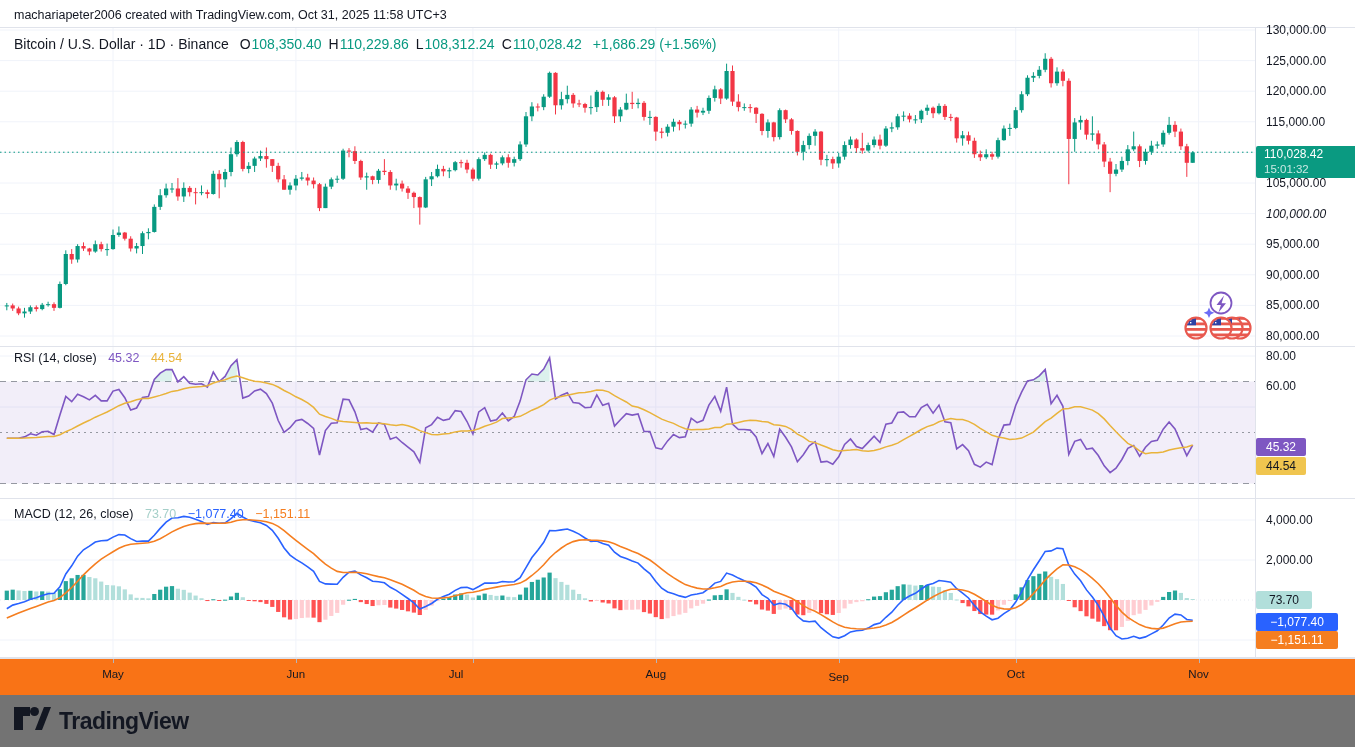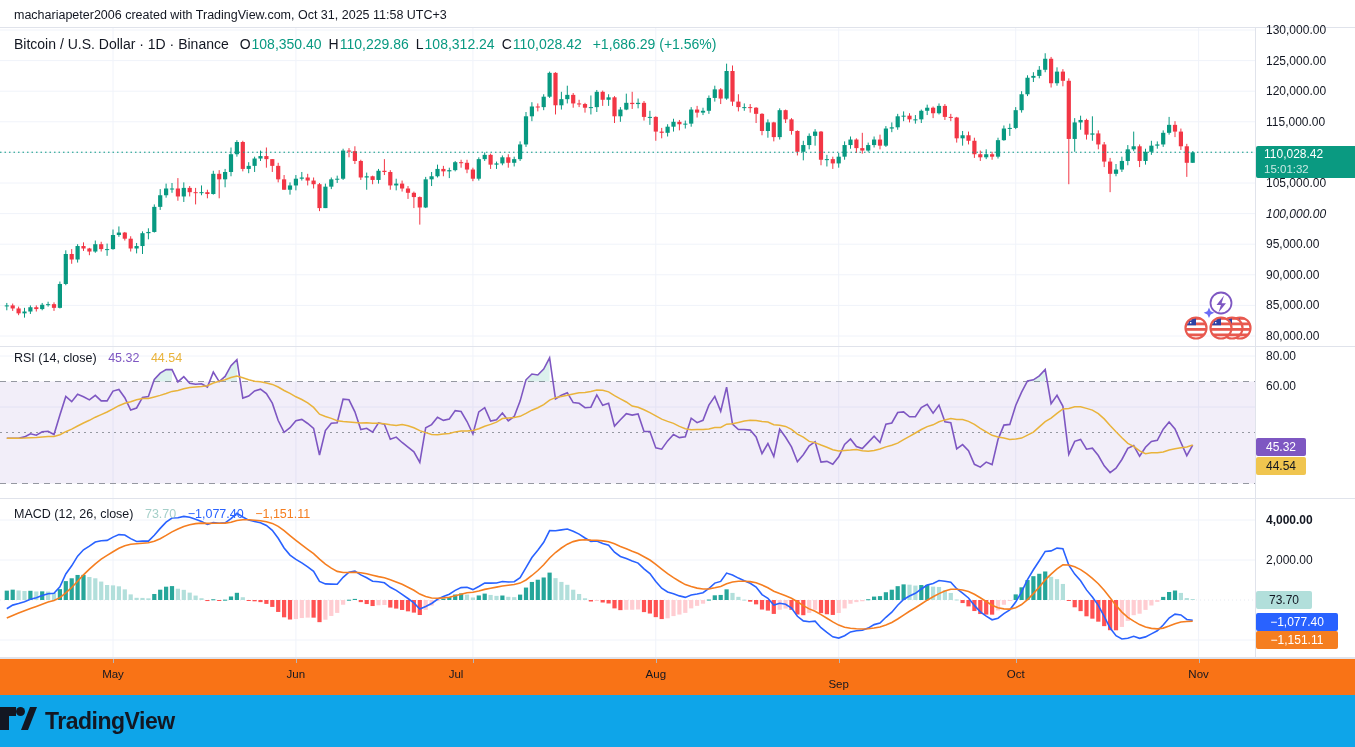--- a/index.html
+++ b/index.html
@@ -13,22 +13,22 @@
   .sub-legend{position:absolute;font-size:12.5px;color:#131722;white-space:nowrap}
   .sub-legend .val{margin-left:8px}
   .tick{position:absolute;left:1266px;font-size:12px;color:#131722;line-height:16px}
   .month{position:absolute;width:34px;text-align:center;font-size:11.5px;color:#131722;font-weight:500}
   .badge{position:absolute;left:1256px;border-radius:2px;font-size:12px;
          display:flex;align-items:center;justify-content:center;line-height:15px}
   .badge.price{flex-direction:column;align-items:flex-start;padding-left:8px;justify-content:center}
   .badge .cd{font-size:11.5px;opacity:.78}
   .time-axis{position:absolute;left:0;top:658px;width:1355px;height:37px;background:#f97316;
              border-top:1px solid #E0E3EB}
-  .footer{position:absolute;left:0;top:695px;width:1355px;height:52px;background:#0ea5e9;
-          display:flex;align-items:center;box-sizing:border-box}
+  .footer{position:absolute;left:0;top:695px;width:1355px;height:52px;background:#737373;
+          display:flex;align-items:center;padding-left:14px;box-sizing:border-box}
   .brand{font-size:23px;font-weight:700;letter-spacing:-0.5px;color:#131722;margin-left:8px}
 </style>
 </head>
 <body>
 
 <div class="stage">
   <div class="header">machariapeter2006 created with TradingView.com, Oct 31, 2025 11:58 UTC+3</div>
 
   <svg id="chart-svg" width="1355" height="747">
       <line x1="113" y1="28" x2="113" y2="658" stroke="#F0F3FA" stroke-width="1"></line>
@@ -1191,21 +1191,21 @@
       <div class="tick" style="top: 236.2px;">95,000.00</div>
       <div class="tick" style="top: 266.8px;">90,000.00</div>
       <div class="tick" style="top: 297.4px;">85,000.00</div>
       <div class="tick" style="top: 328px;">80,000.00</div>
     </div>
   <div id="rsi-ticks">
       <div class="tick" style="top: 348px;">80.00</div>
       <div class="tick" style="top: 378px;">60.00</div>
     </div>
   <div id="macd-ticks">
-      <div class="tick" style="top: 512px; font-weight: bold;">4,000.00</div>
+      <div class="tick" style="top: 512px;">4,000.00</div>
       <div class="tick" style="top: 552px;">2,000.00</div>
     </div>
 
   <div class="badge price" id="price-badge" style="top: 146px; width: 94px; height: 32px; color: rgb(255, 255, 255); background: rgb(10, 154, 129);">
     <span>110,028.42</span>
     <span class="cd">15:01:32</span>
   </div>
   <div class="badge" id="rsi-badge" style="top: 438px; width: 50px; height: 18px; color: rgb(255, 255, 255); background: rgb(126, 87, 194);">
     <span>45.32</span>
   </div>
@@ -1224,21 +1224,21 @@
 
   <div class="time-axis" id="time-axis">
       <div class="month" style="left: 96px; top: 9px;">May</div>
       <div style="position: absolute; width: 1px; height: 4px; background: rgb(178, 181, 190); top: 0px; left: 113px;"></div>
       <div class="month" style="left: 278.9px; top: 9px;">Jun</div>
       <div style="position: absolute; width: 1px; height: 4px; background: rgb(178, 181, 190); top: 0px; left: 295.9px;"></div>
       <div class="month" style="left: 439px; top: 9px;">Jul</div>
       <div style="position: absolute; width: 1px; height: 4px; background: rgb(178, 181, 190); top: 0px; left: 472.9px;"></div>
       <div class="month" style="left: 638.8px; top: 9px;">Aug</div>
       <div style="position: absolute; width: 1px; height: 4px; background: rgb(178, 181, 190); top: 0px; left: 655.8px;"></div>
-      <div class="month" style="left: 821.7px; top: 19px;">Sep</div>
+      <div class="month" style="left: 821.7px; top: 12px;">Sep</div>
       <div style="position: absolute; width: 1px; height: 4px; background: rgb(178, 181, 190); top: 0px; left: 838.7px;"></div>
       <div class="month" style="left: 998.7px; top: 9px;">Oct</div>
       <div style="position: absolute; width: 1px; height: 4px; background: rgb(178, 181, 190); top: 0px; left: 1015.7px;"></div>
       <div class="month" style="left: 1181.6px; top: 9px;">Nov</div>
       <div style="position: absolute; width: 1px; height: 4px; background: rgb(178, 181, 190); top: 0px; left: 1198.6px;"></div>
     </div>
 
   <div class="footer">
     <svg width="37" height="28" viewBox="0 0 37 28">
       <path d="M0 0 h16 v9 h-7 v14 h-9 z" fill="#131722"></path>

